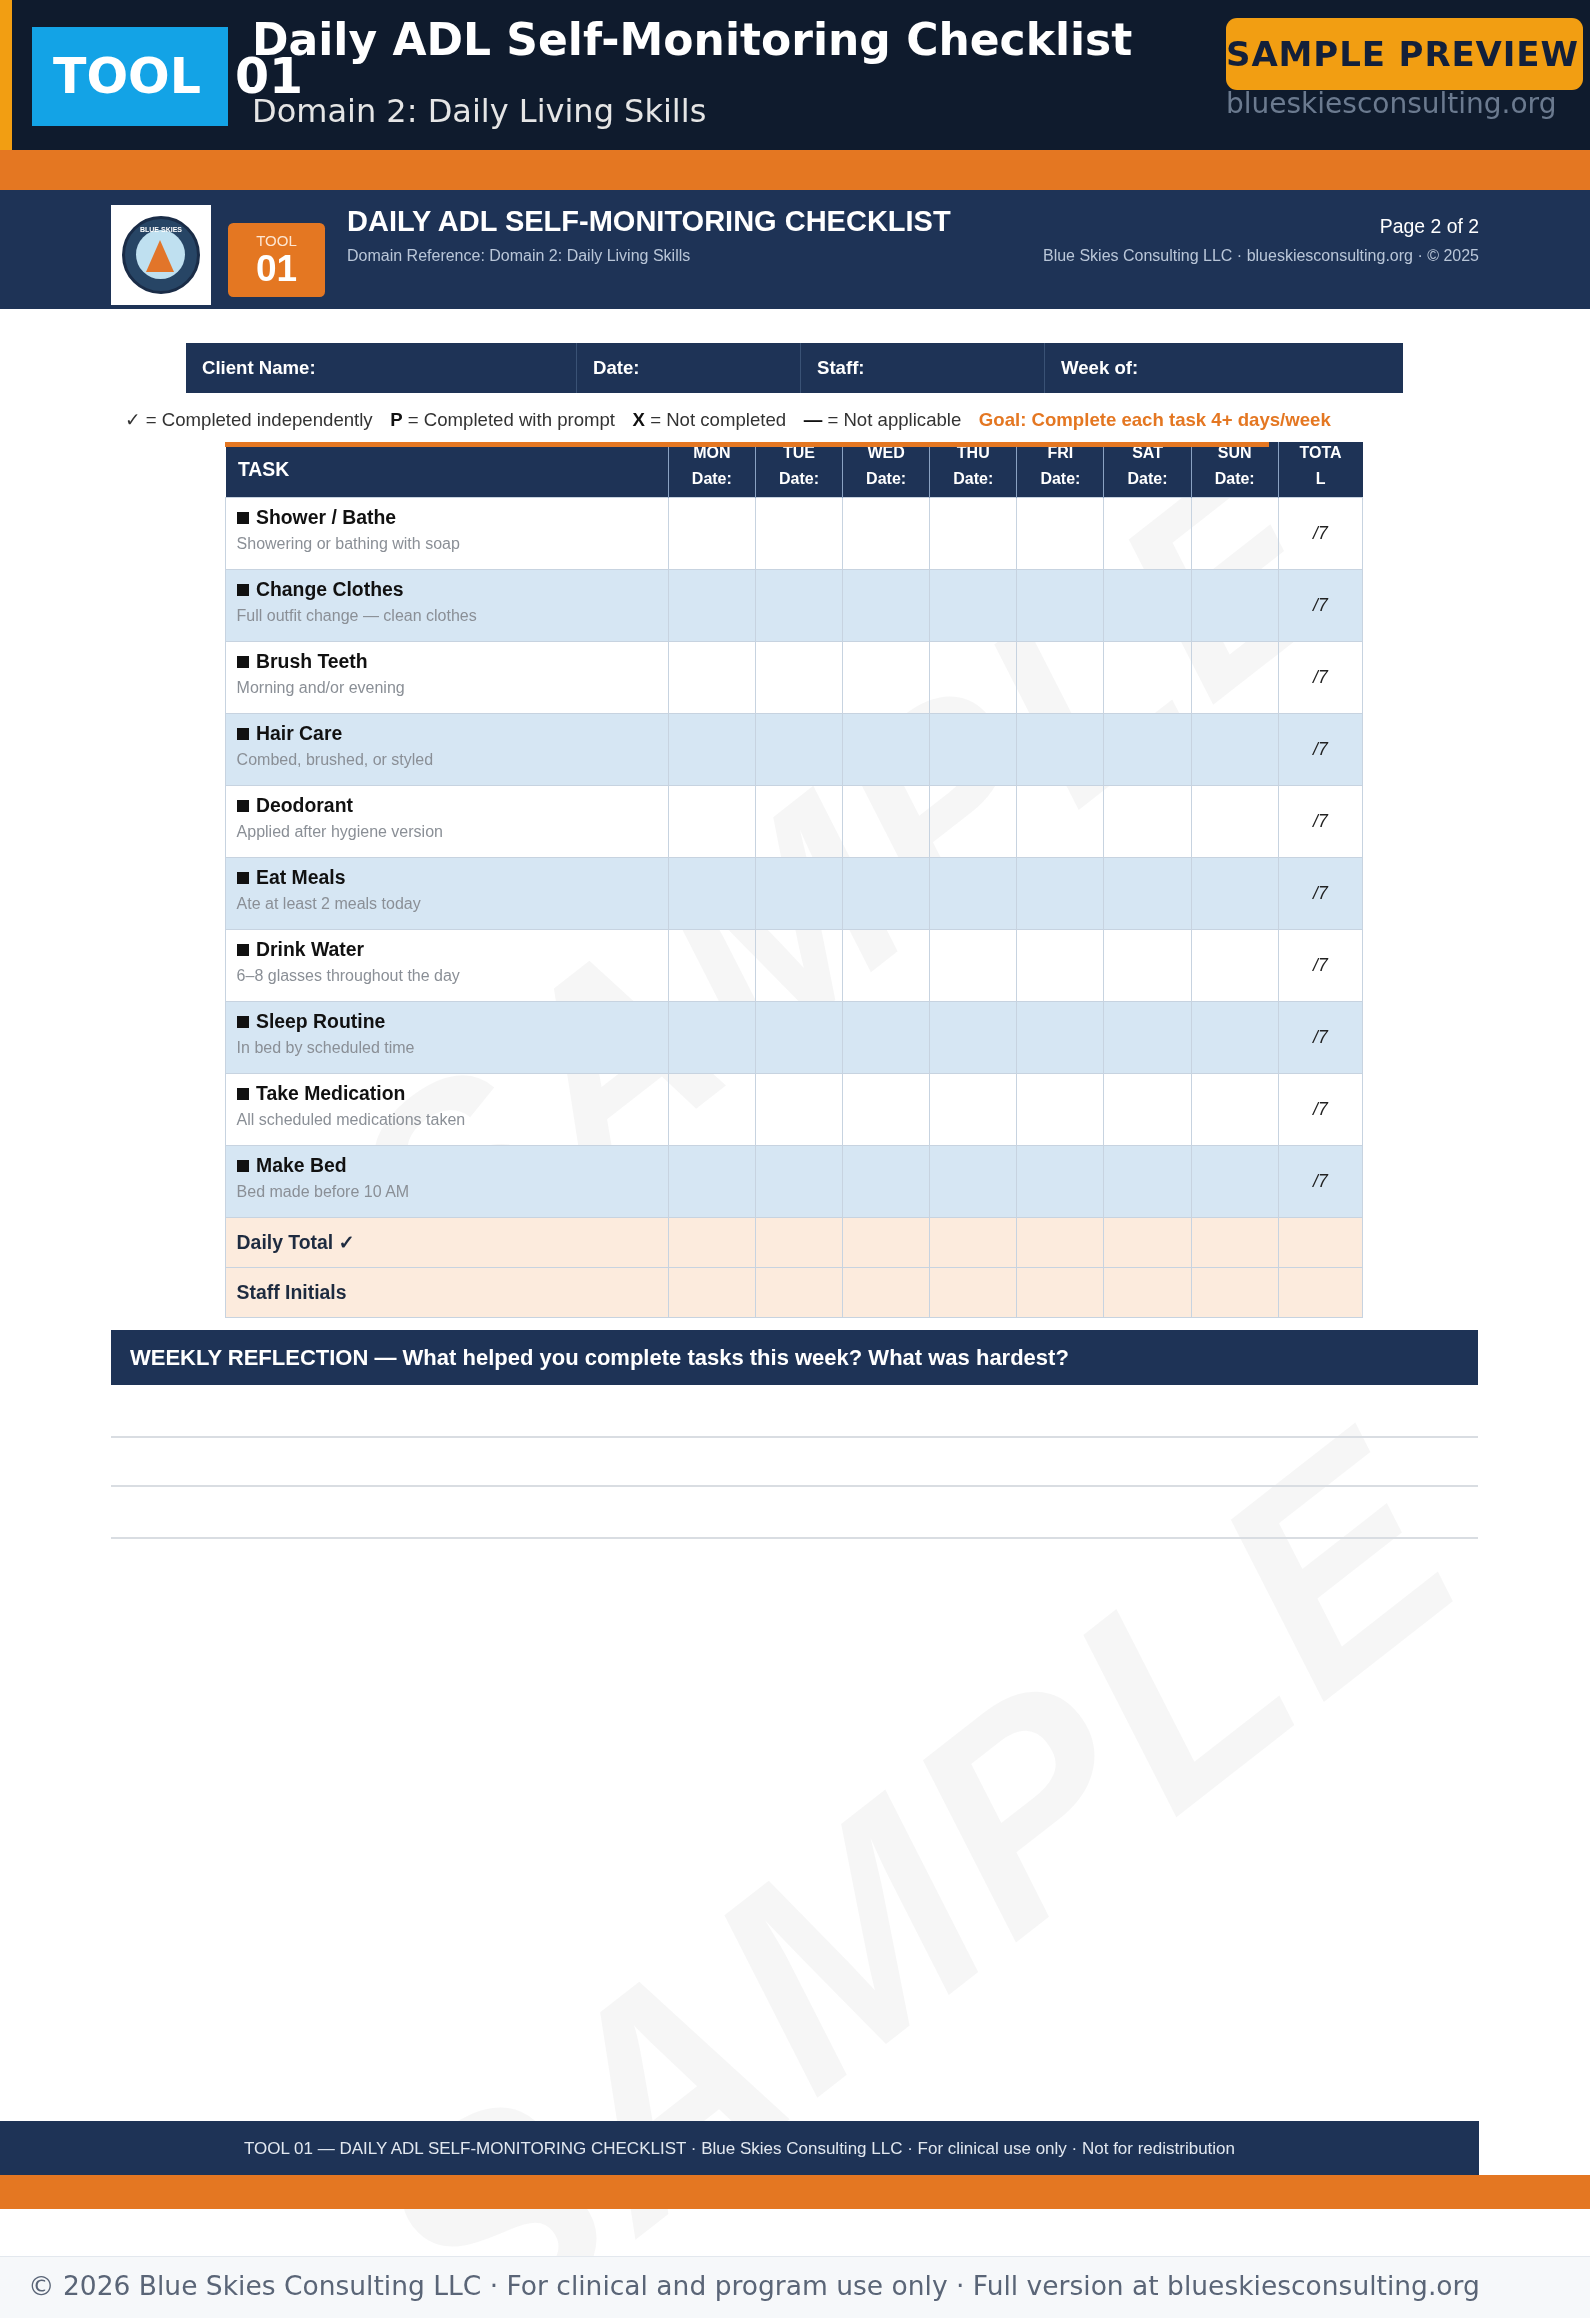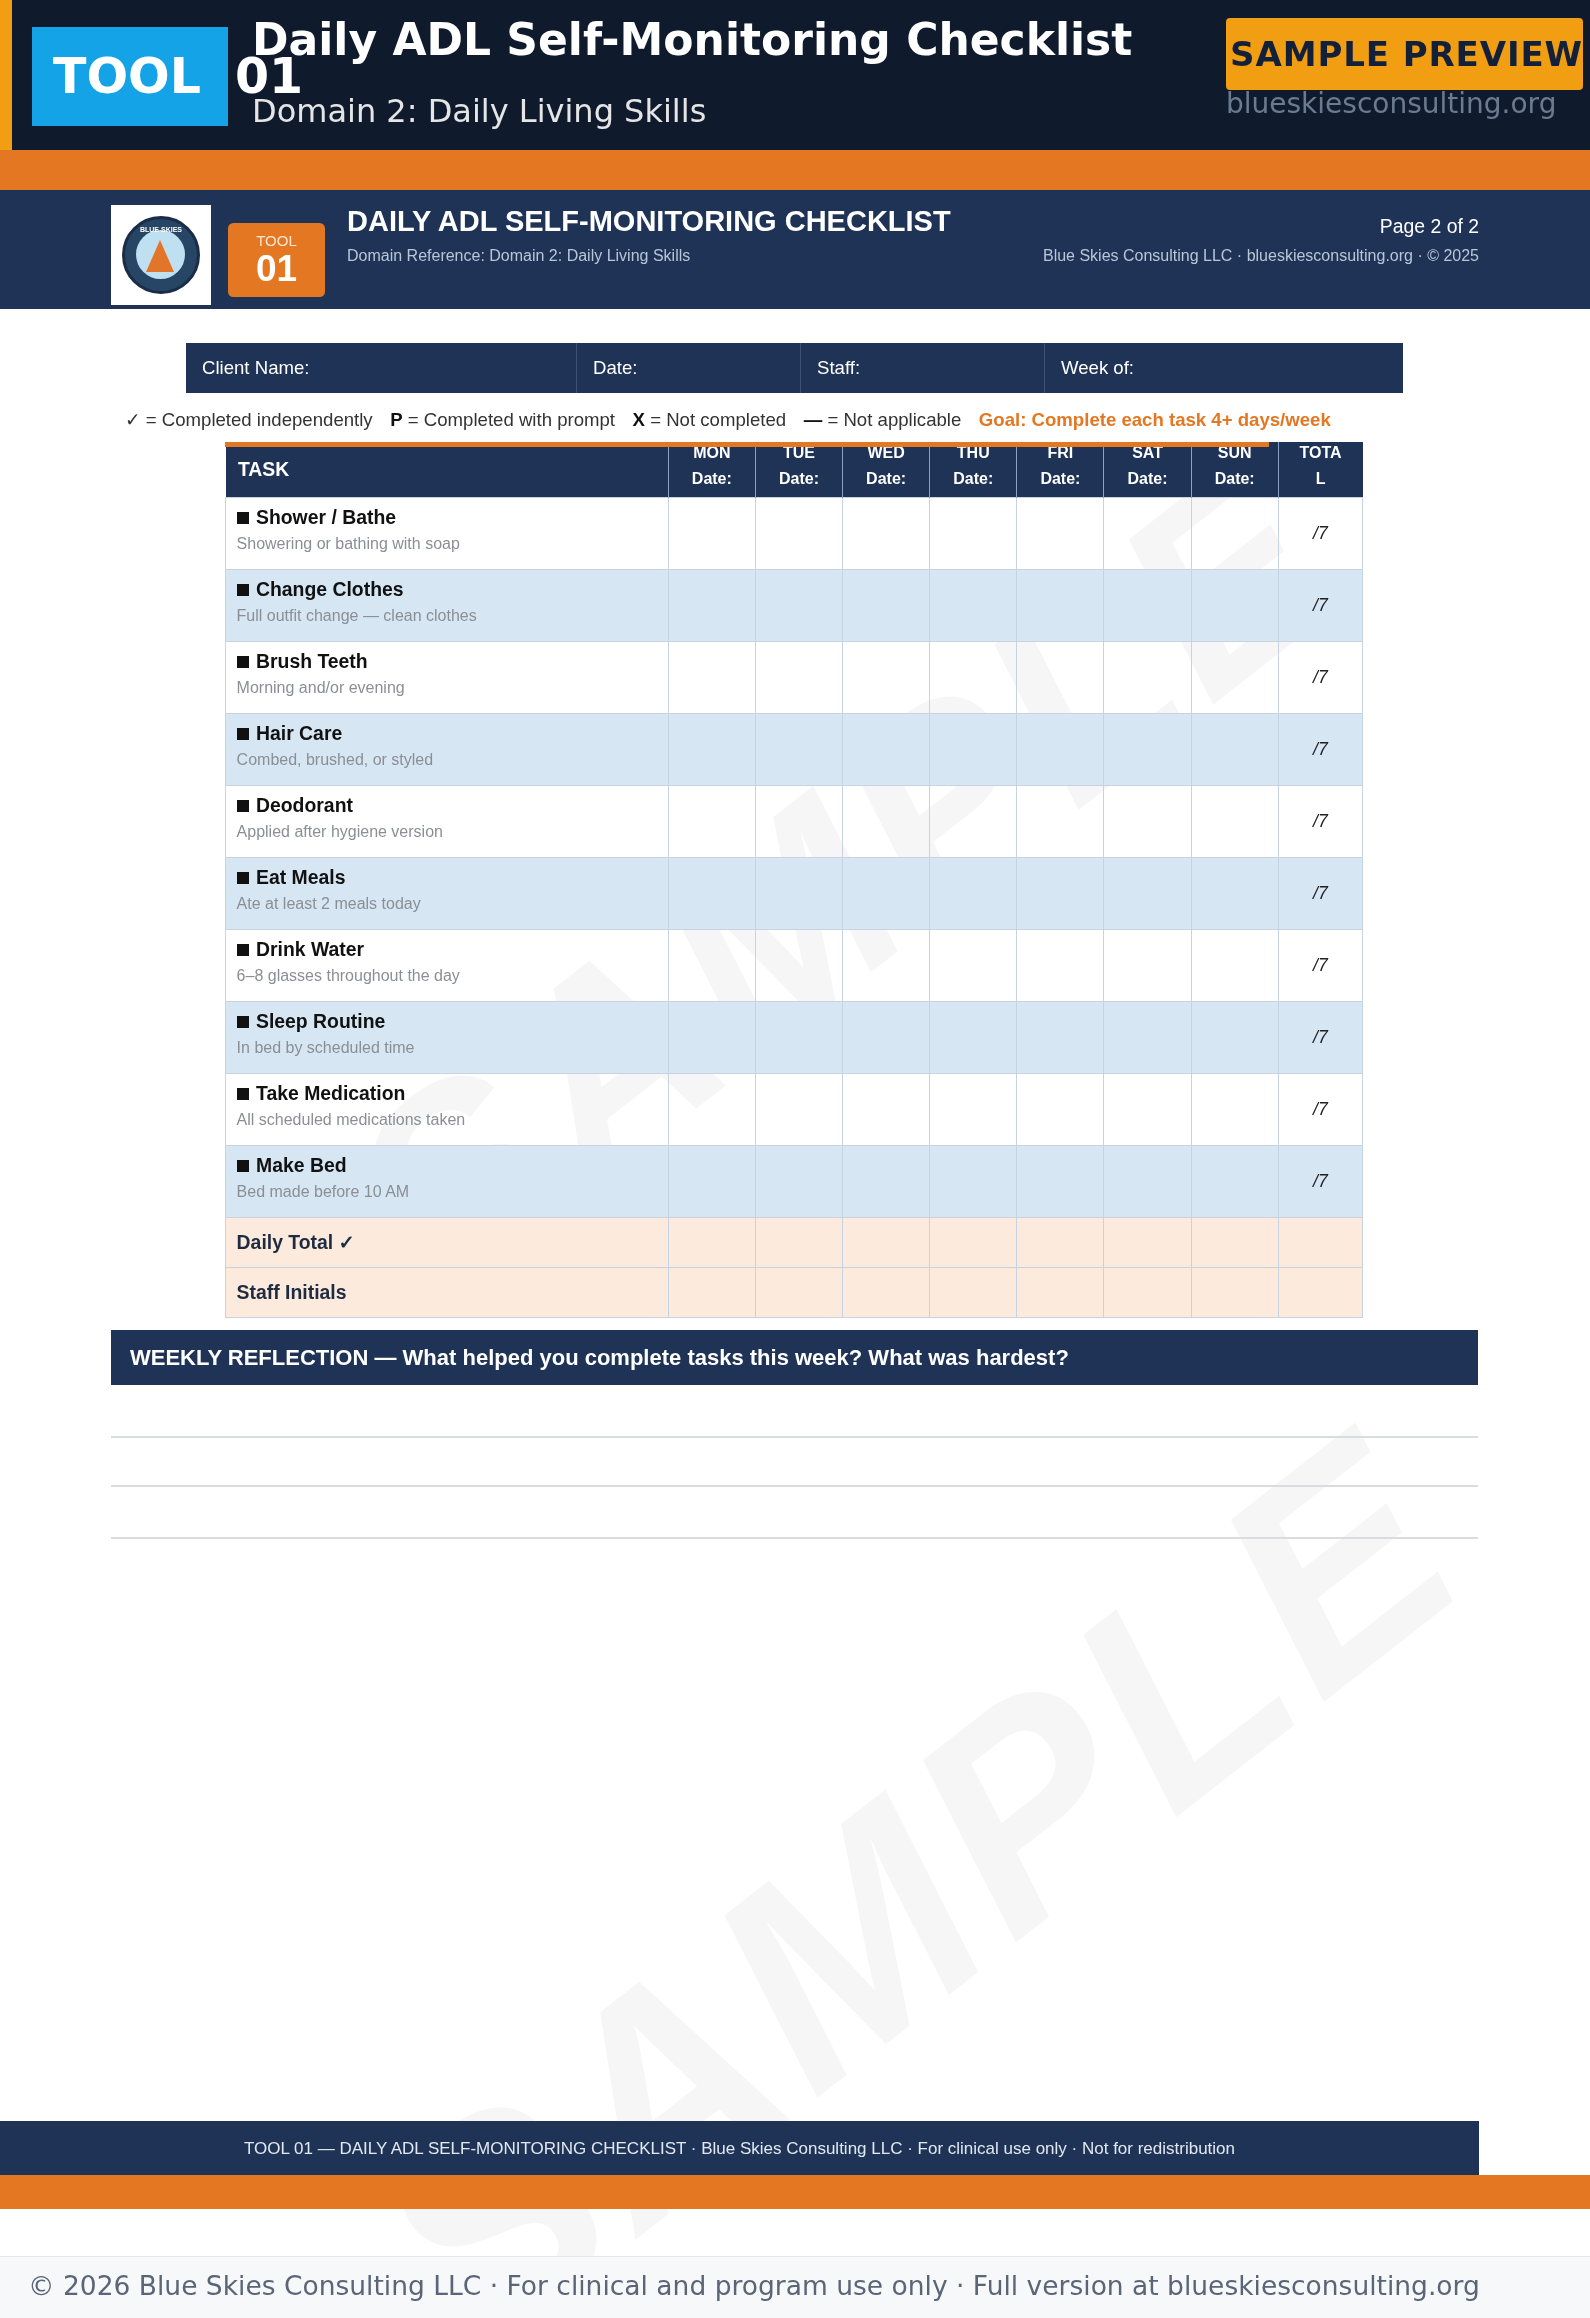--- a/index.html
+++ b/index.html
@@ -9,22 +9,22 @@
   
   .topbar { position: absolute; left: 0; top: 0; width: 1591px; height: 150px; background: #0f1b2d; }
   .topbar-accent { position: absolute; left: 0; top: 0; width: 12.4px; height: 150px; background: #f29e12; }
   .tool-badge { position: absolute; left: 32px; top: 26.5px; width: 196px; height: 99px; background: #13a3e6;
     color: #fff; font-family: "DejaVu Sans", sans-serif; font-weight: bold; font-size: 49px; line-height: 99px; padding-left: 21px; white-space: nowrap; }
   .tool-badge .num { position: absolute; left: 203px; top: 0; }
   .top-title { position: absolute; left: 252px; top: 14px; color: #ffffff; font-family: "DejaVu Sans", sans-serif;
     font-weight: bold; font-size: 44px; white-space: nowrap; }
   .top-subtitle { position: absolute; left: 252px; top: 92px; color: #e5e5e5; font-family: "DejaVu Sans", sans-serif;
     font-size: 32px; white-space: nowrap; }
-  .sample-btn { position: absolute; left: 1226px; top: 17.7px; width: 357px; height: 72px; background: #f29e12; border-radius: 4px;
-    color: #13203a; font-family: "DejaVu Sans", sans-serif; font-weight: bold; font-size: 34px; text-align: right; line-height: 72px; letter-spacing: 0.9px; border: none; }
+  .sample-btn { position: absolute; left: 1226px; top: 17.7px; width: 357px; height: 72px; background: #f29e12; border-radius: 11px;
+    color: #13203a; font-family: "DejaVu Sans", sans-serif; font-weight: bold; font-size: 34px; text-align: left; line-height: 72px; letter-spacing: 0.9px; border: none; }
   .top-url { position: absolute; left: 1226px; top: 87px; color: #6b7a8f; font-family: "DejaVu Sans", sans-serif; font-size: 28px; white-space: nowrap; }
 
   .orange-band { position: absolute; left: 0; top: 150px; width: 1591px; height: 40px; background: #e47722; }
 
   
   .doc-header { position: absolute; left: 0; top: 190px; width: 1591px; height: 119px; background: #1e3356; }
   .logo { position: absolute; left: 111px; top: 205px; width: 100px; height: 100px; background: #ffffff; display: flex; align-items: center; justify-content: center; }
   .logo-circle { width: 78px; height: 78px; border-radius: 50%; background: #274565; border: 3.5px solid #1a2c47; position: relative; overflow: hidden; }
   .logo-inner { position: absolute; left: 10.6px; top: 10.6px; width: 49px; height: 49px; border-radius: 50%; background: #bfe0f0; }
   .logo-fox { position: absolute; left: 21px; top: 21px; width: 0; height: 0; border-left: 14px solid transparent; border-right: 14px solid transparent; border-bottom: 32px solid #e2752a; }
@@ -32,21 +32,21 @@
   .tool-tag { position: absolute; left: 228px; top: 223px; width: 97px; height: 74px; background: #e47722; border-radius: 5.3px; color: #fff; text-align: center; }
   .tool-tag .lbl { display: block; font-size: 15px; margin-top: 8.8px; color: #fde6d2; }
   .tool-tag .n { display: block; font-size: 37px; font-weight: bold; line-height: 39px; }
   .doc-title { position: absolute; left: 347px; top: 205px; color: #ffffff; font-weight: bold; font-size: 29px; white-space: nowrap; }
   .doc-ref { position: absolute; left: 347px; top: 247px; color: #b9c6d8; font-size: 16px; white-space: nowrap; }
   .doc-page { position: absolute; right: 112px; top: 215px; color: #ffffff; font-size: 19.4px; white-space: nowrap; text-align: right; }
   .doc-company { position: absolute; right: 112px; top: 247px; color: #b9c6d8; font-size: 16px; white-space: nowrap; text-align: right; }
 
   
   .info-bar { position: absolute; left: 186px; top: 343px; width: 1217px; height: 50px; background: #1e3356; display: flex; }
-  .info-cell { height: 50px; color: #ffffff; font-weight: normal; font-size: 18.6px; line-height: 50px; padding-left: 16px; border-right: 0.9px solid #3a5275; }
+  .info-cell { height: 50px; color: #ffffff; font-weight: bold; font-size: 18.6px; line-height: 50px; padding-left: 16px; border-right: 0.9px solid #3a5275; }
   .info-cell:last-child { border-right: none; }
 
   
   .legend { position: absolute; left: 125px; top: 409px; font-size: 18.6px; color: #333; white-space: nowrap; }
   .legend b { color: #111; }
   .legend .sp { display: inline-block; width: 12.4px; }
   .legend .goal { color: #e47722; font-weight: bold; }
 
   
   .table-wrap { position: absolute; left: 225px; top: 442px; width: 1044px; }

